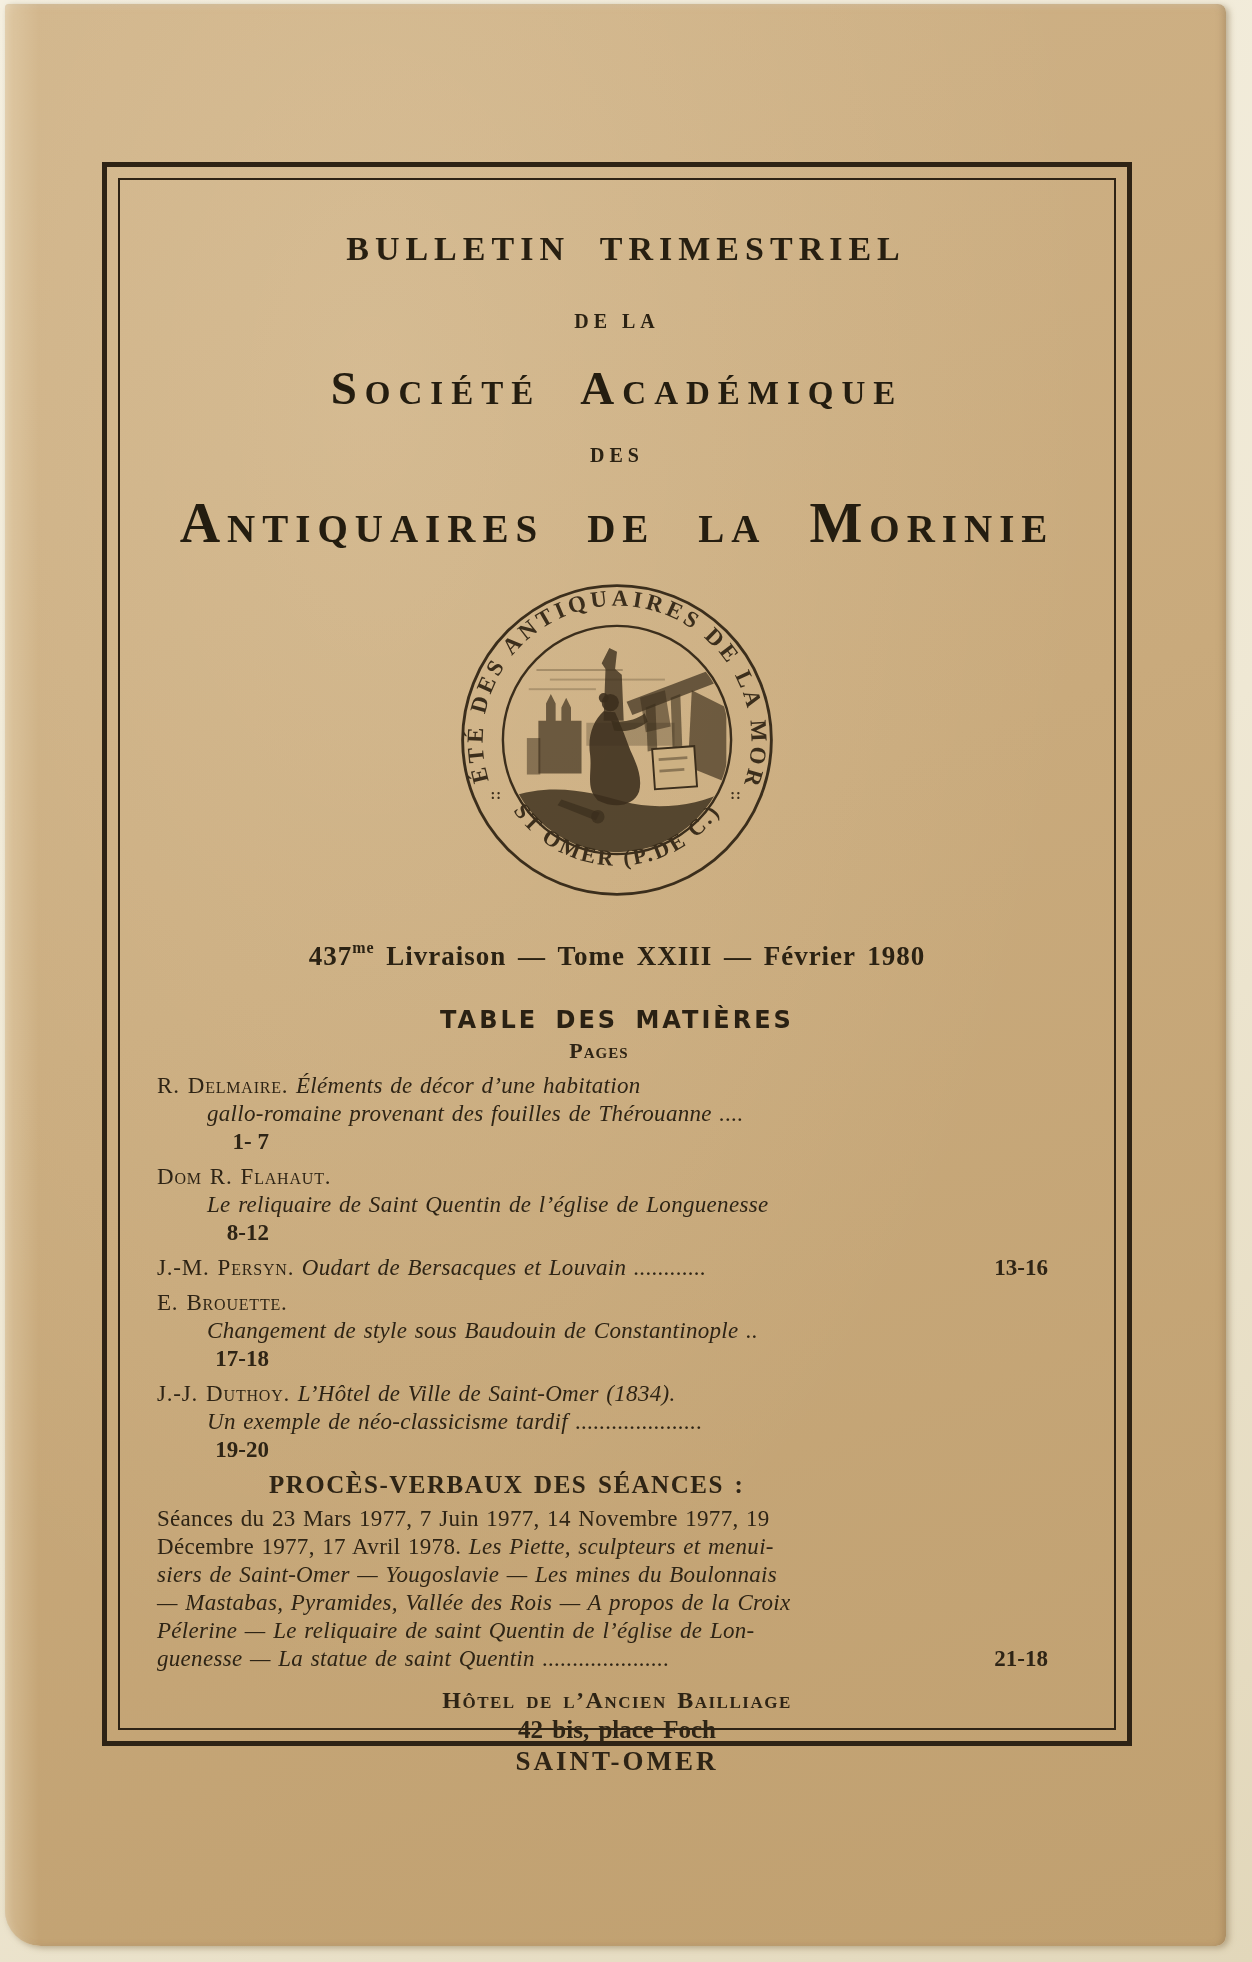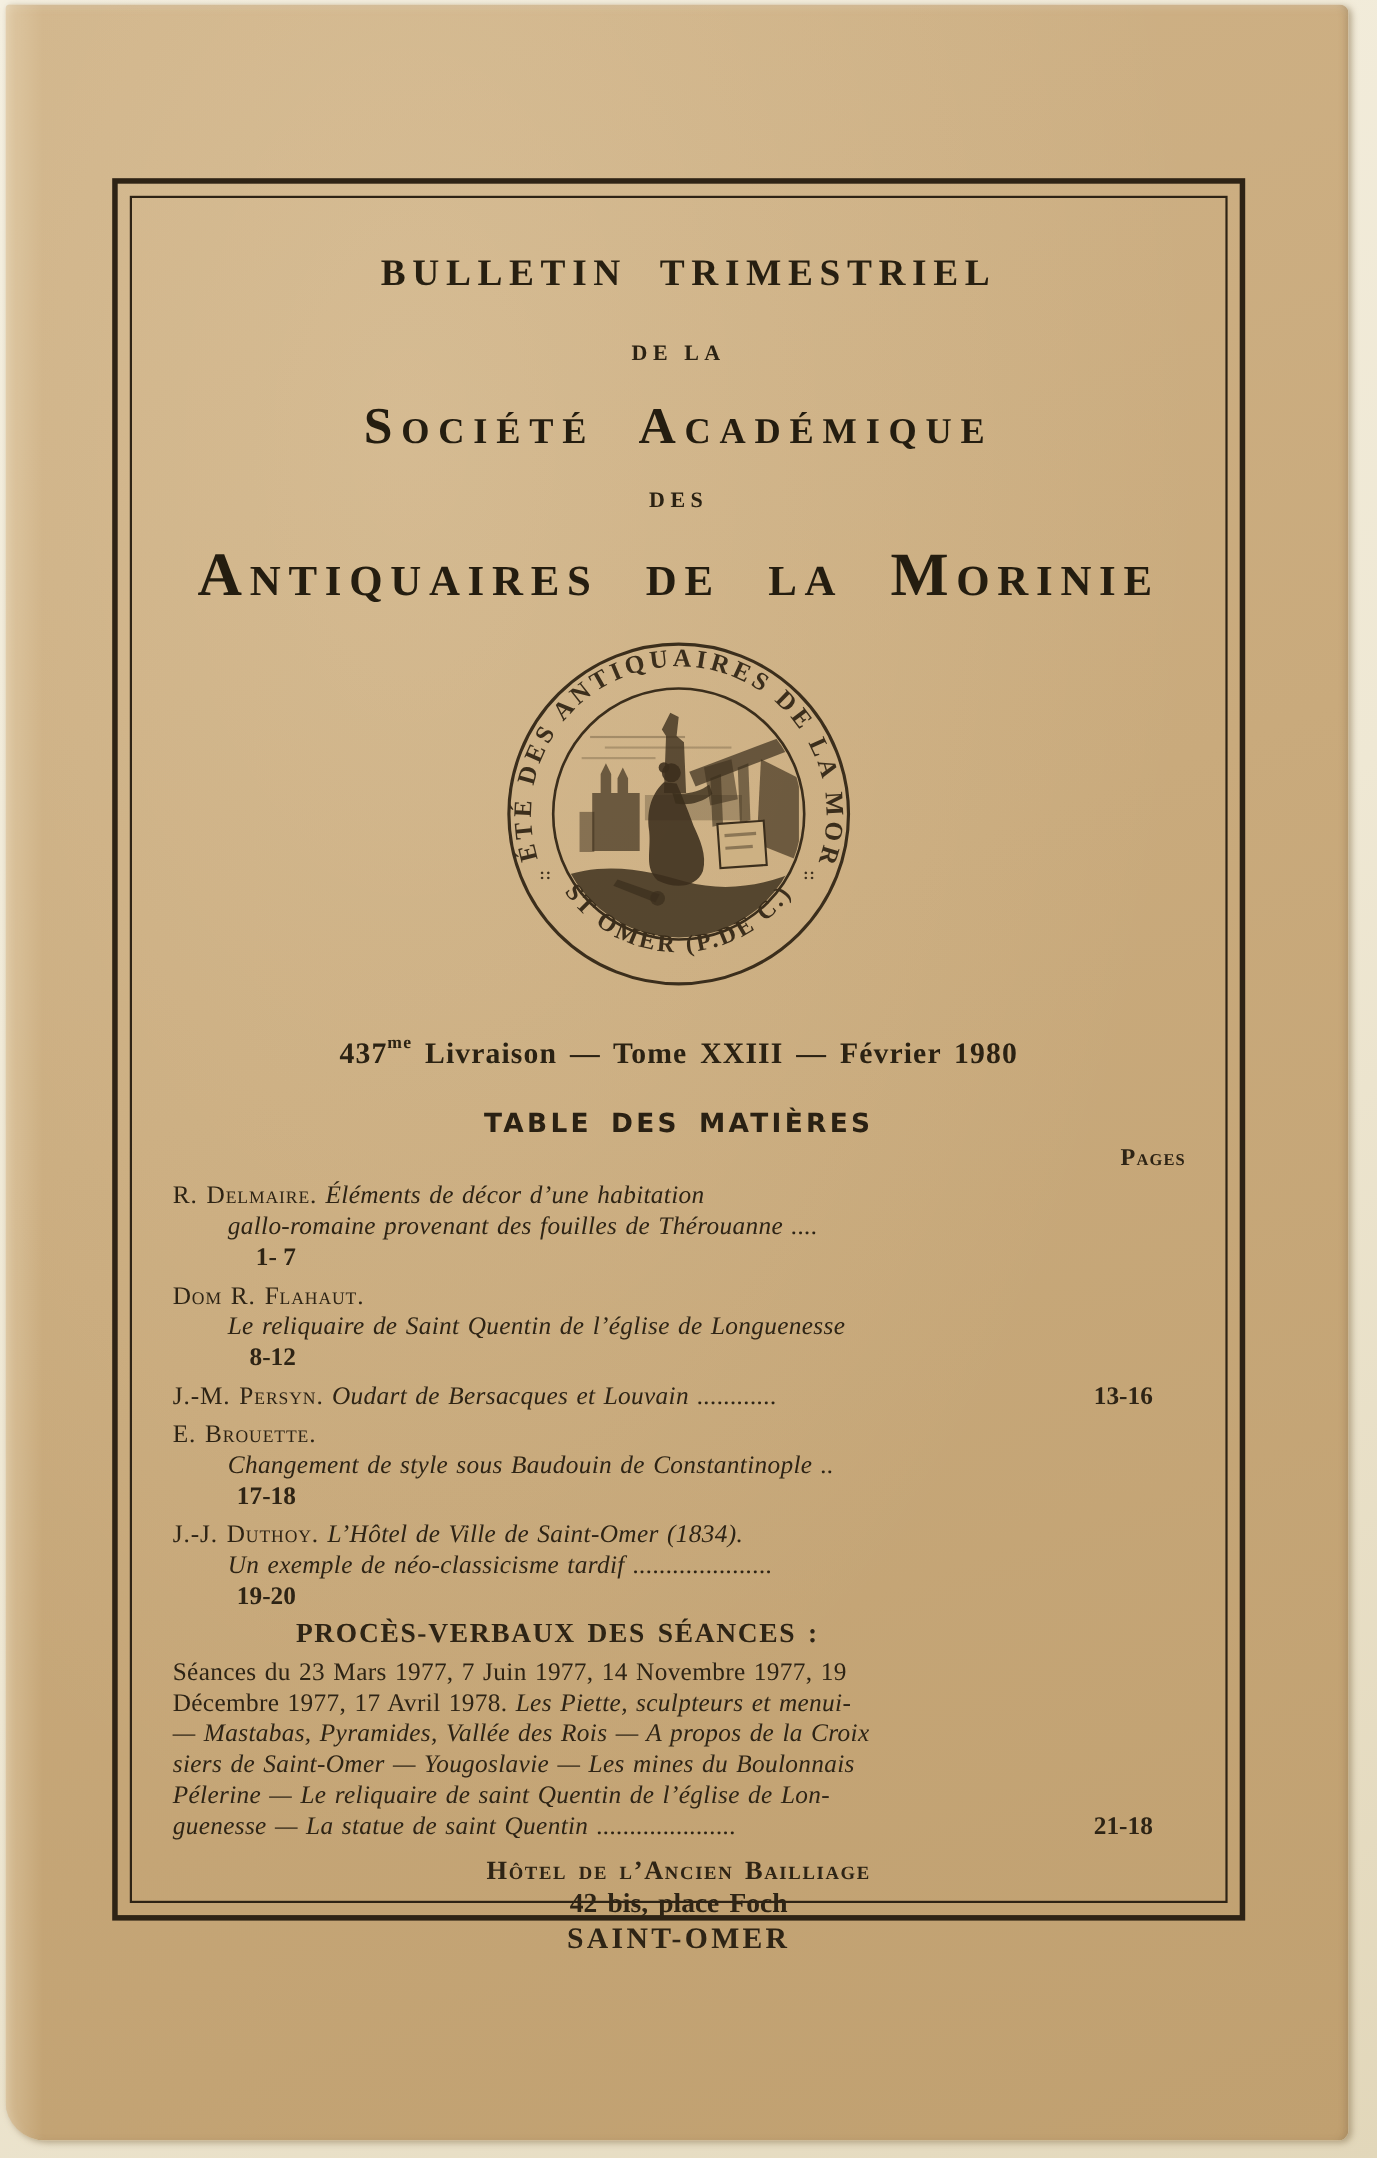--- a/index.html
+++ b/index.html
@@ -44,21 +44,21 @@
   .seal-wrap{margin-top:26px;}
   .seal-svg text{fill:#3b2e1c;}
   .seal-ring-text{font-family:"Liberation Serif",serif;font-size:24px;letter-spacing:4px;font-weight:600;}
   .seal-bottom-text{font-family:"Liberation Serif",serif;font-size:23px;letter-spacing:3px;font-weight:600;}
   .seal-mark{font-size:15px;font-weight:700;letter-spacing:1px;}
   
   .issue{margin-top:34px;font-size:27px;font-weight:600;letter-spacing:1px;word-spacing:4px;color:#2b2213;}
   .issue sup{font-size:16px;vertical-align:top;position:relative;top:-2px;}
   
   .toc-title{margin-top:34px;font-family:"DejaVu Sans",sans-serif;font-size:24px;font-weight:700;letter-spacing:3px;word-spacing:6px;color:#2a2113;}
-  .pages-head{margin-top:4px;padding-right:36px;text-align:right;font-variant:small-caps;font-size:22px;font-weight:600;letter-spacing:1px;}
+  .pages-head{margin-top:4px;padding-right:36px;font-variant:small-caps;font-size:22px;font-weight:600;letter-spacing:1px;}
   .toc{margin-top:8px;padding:0 66px 0 37px;text-align:left;font-size:23px;line-height:28px;}
   .toc-entry{margin-bottom:7px;}
   .toc-line{display:flex;align-items:baseline;}
   .toc-line.indent{padding-left:42px;flex-direction:column;}
   .toc-text{flex:1 1 auto;letter-spacing:.3px;word-spacing:1.5px;}
   .toc-pages{flex:0 0 auto;margin-left:8px;min-width:62px;text-align:right;font-weight:600;}
   .sc{font-variant:small-caps;letter-spacing:.8px;}
   .it{font-style:italic;font-weight:500;}
   .rm{}
   .toc-heading{margin:6px 0 6px 0;padding-left:112px;font-size:25px;font-weight:600;letter-spacing:1.5px;word-spacing:3px;text-align:left;}
@@ -190,24 +190,24 @@
             </div>
             <div class="toc-heading">PROCÈS-VERBAUX DES SÉANCES :</div>
             <div class="toc-entry">
               <div class="toc-line">
                 <span class="toc-text"><span class="rm">Séances du 23 Mars 1977, 7 Juin 1977, 14 Novembre 1977, 19</span></span>
               </div>
               <div class="toc-line">
                 <span class="toc-text"><span class="rm">Décembre 1977, 17 Avril 1978. </span><span class="it">Les Piette, sculpteurs et menui-</span></span>
               </div>
               <div class="toc-line">
+                <span class="toc-text"><span class="it">siers de Saint-Omer — Yougoslavie — Les mines du Boulonnais</span></span>
+              </div>
+              <div class="toc-line">
                 <span class="toc-text"><span class="it">— Mastabas, Pyramides, Vallée des Rois — A propos de la Croix</span></span>
-              </div>
-              <div class="toc-line">
-                <span class="toc-text"><span class="it">siers de Saint-Omer — Yougoslavie — Les mines du Boulonnais</span></span>
               </div>
               <div class="toc-line">
                 <span class="toc-text"><span class="it">Pélerine — Le reliquaire de saint Quentin de l’église de Lon-</span></span>
               </div>
               <div class="toc-line">
                 <span class="toc-text"><span class="it">guenesse — La statue de saint Quentin .....................</span></span>
                 <span class="toc-pages">21-18</span>
               </div>
             </div>
           </div>

